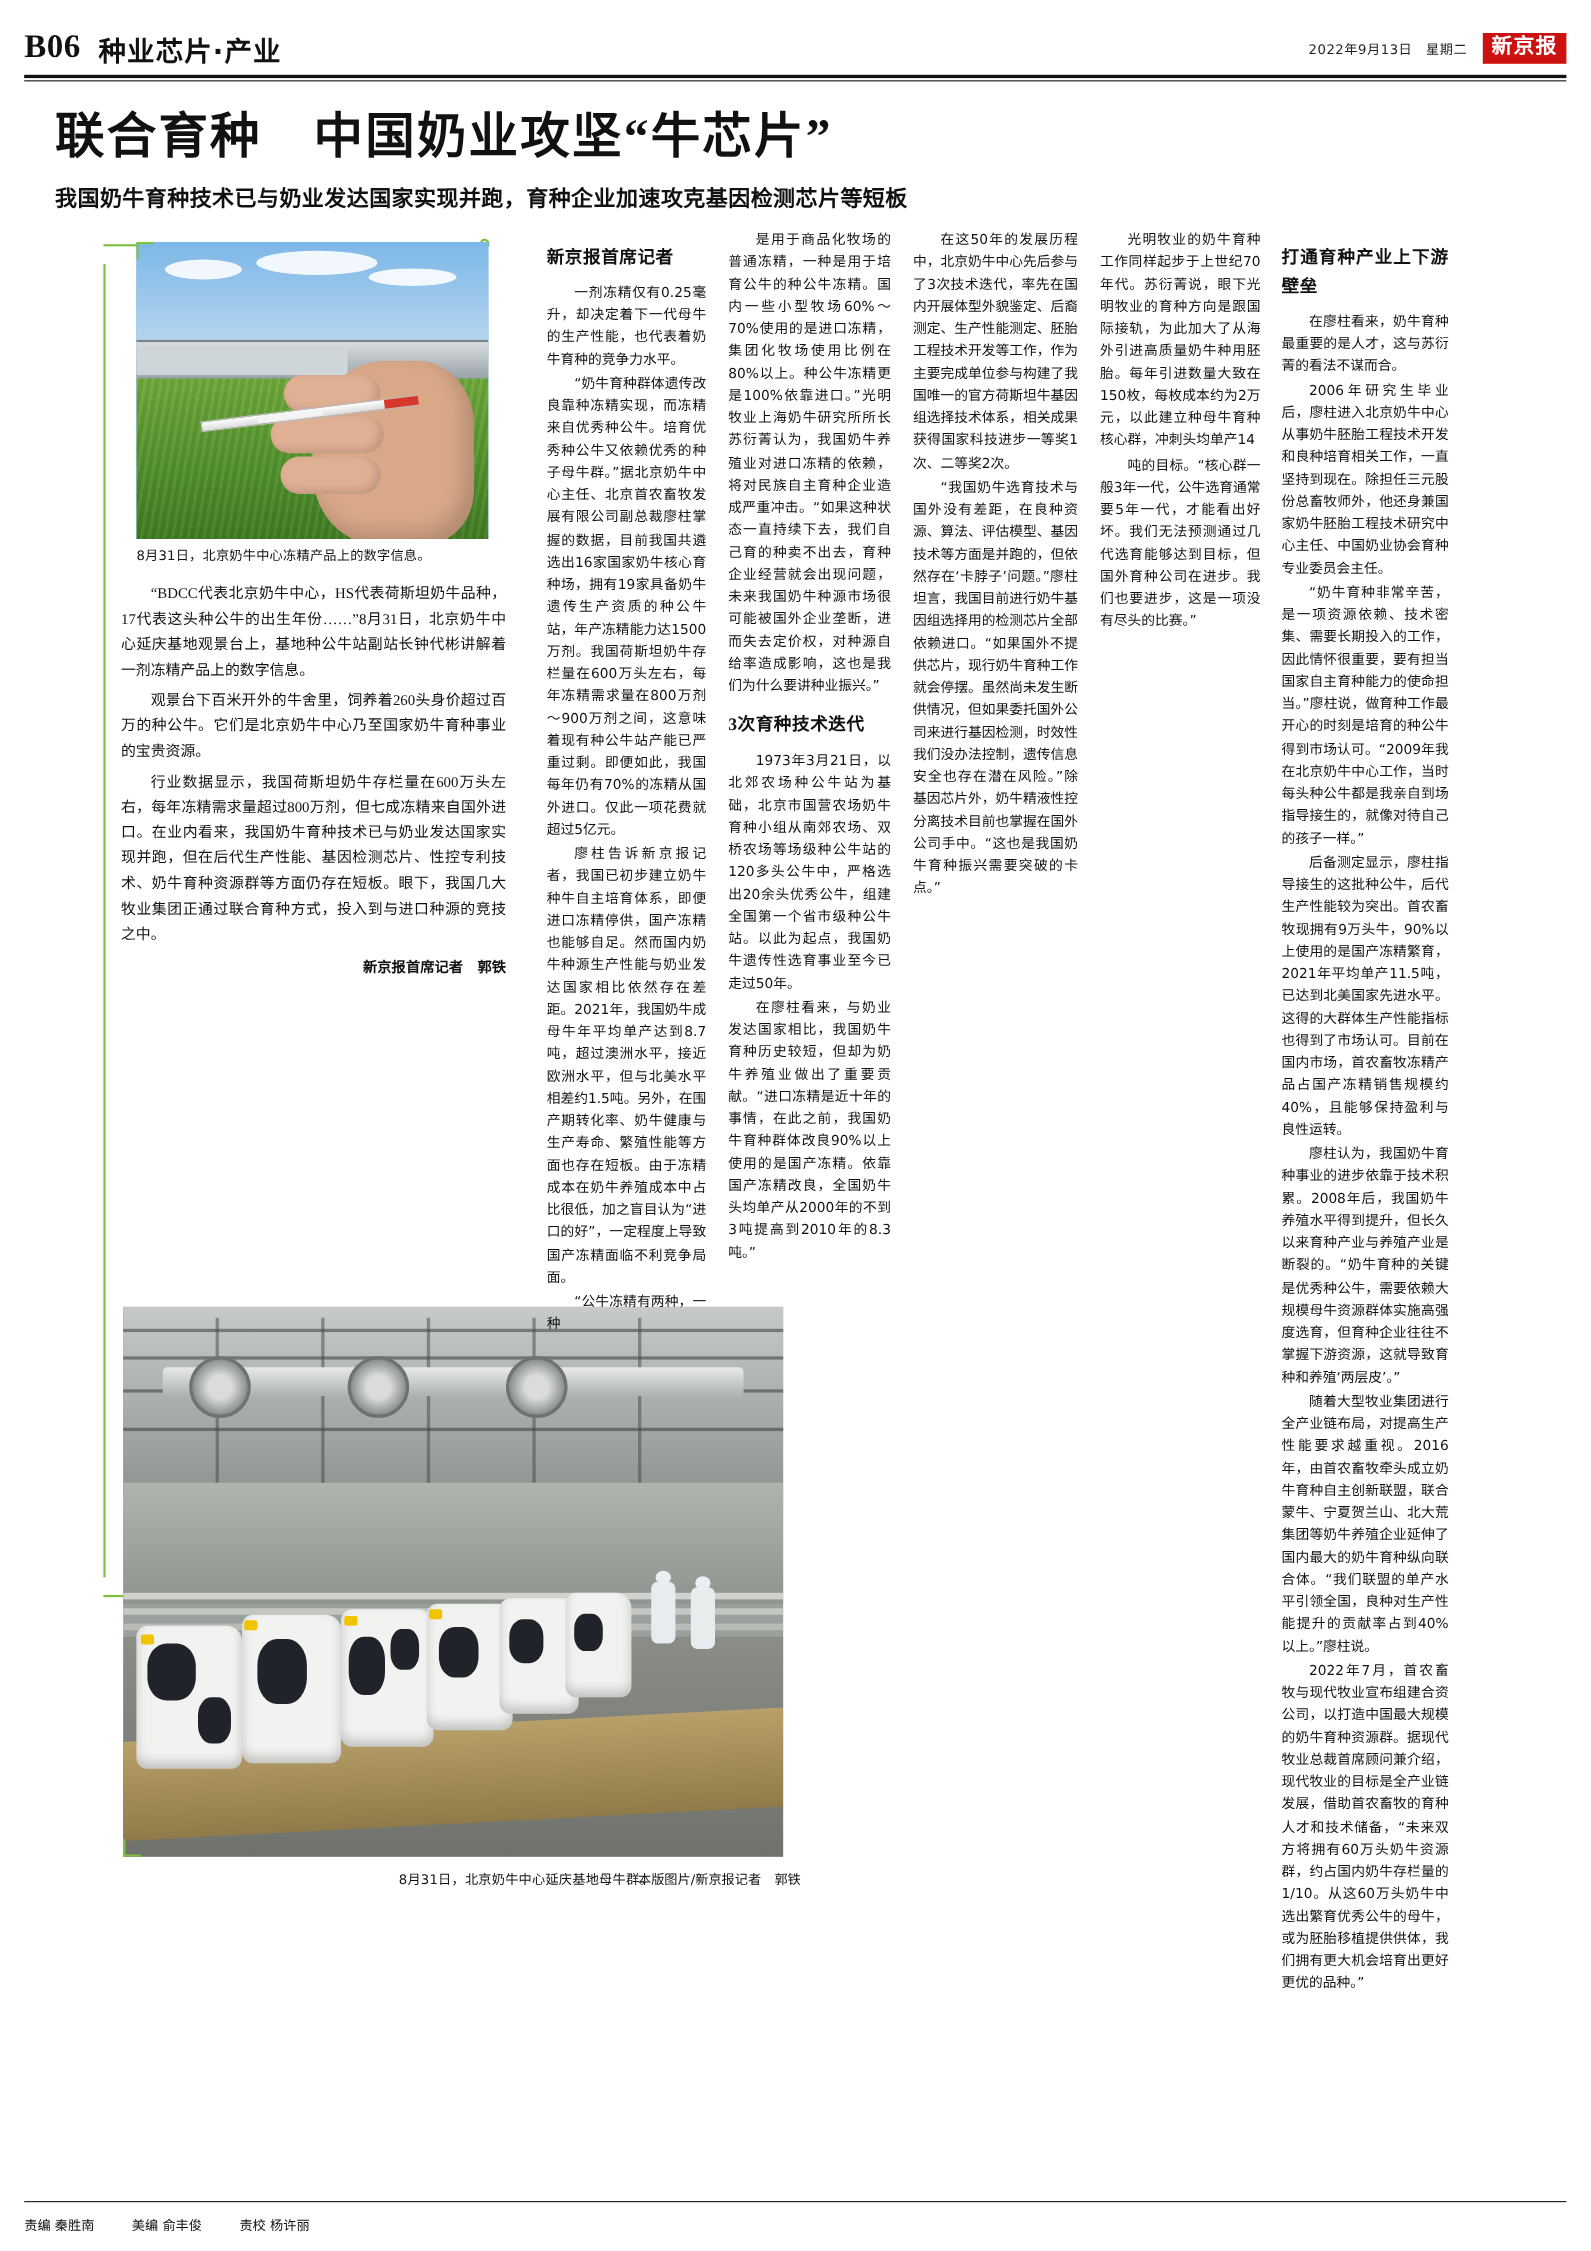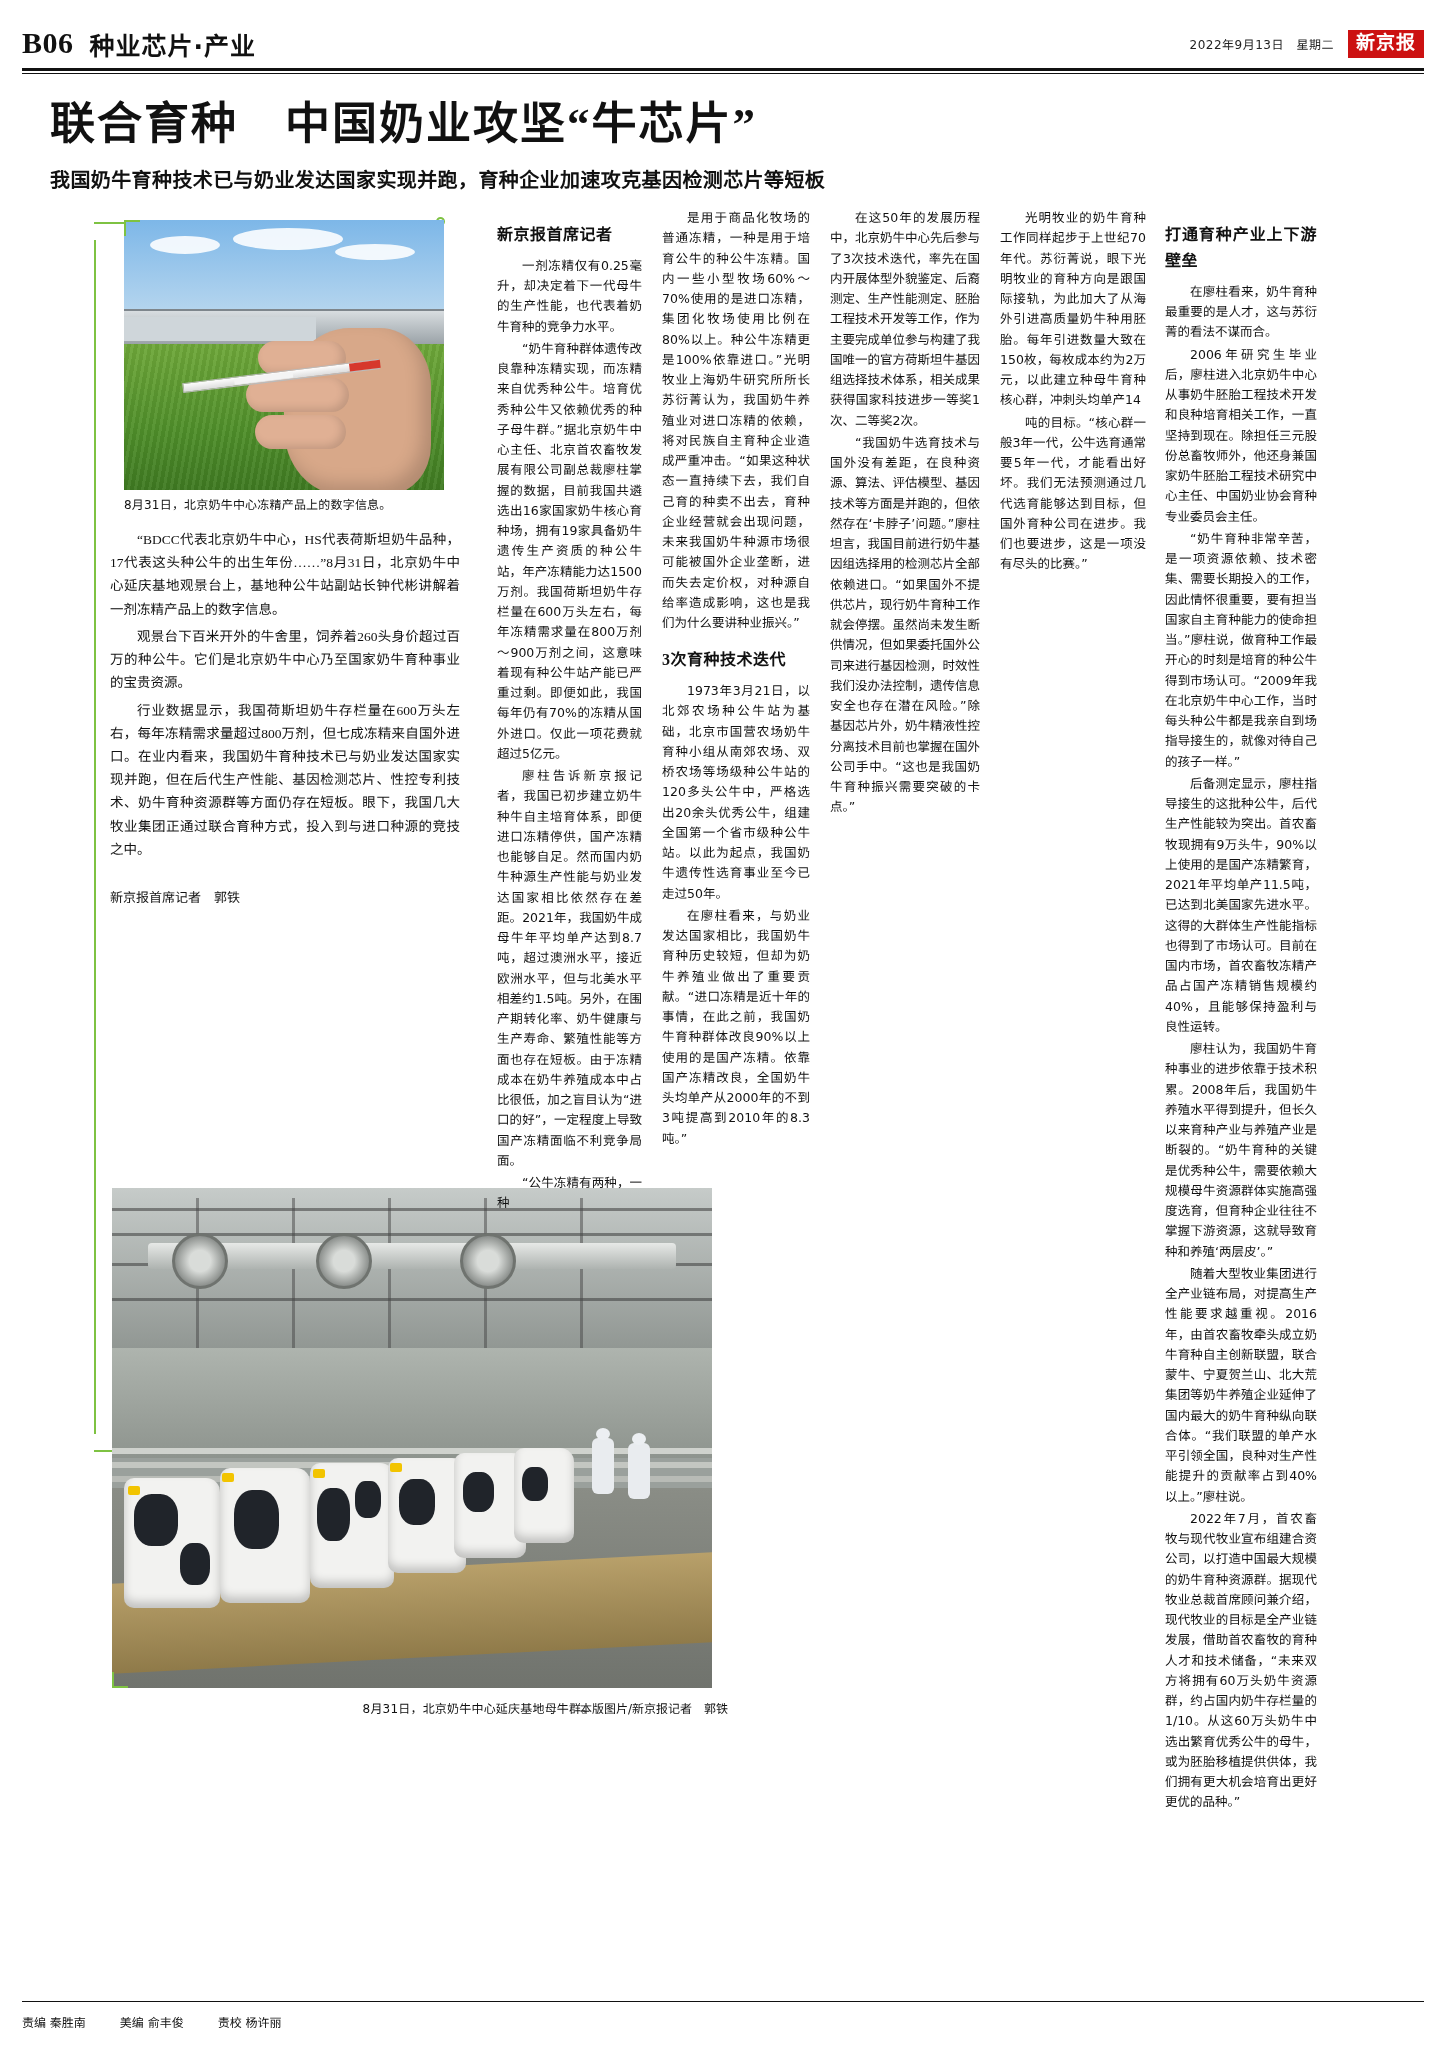--- a/index.html
+++ b/index.html
@@ -241,24 +241,24 @@
     left: 60px;
     top: 320px;
     width: 350px;
     font-size: 13.5px;
     line-height: 1.72;
     text-align: justify;
     font-family: "Liberation Serif", serif;
   }
   .lead-block p { margin: 0 0 4px 0; text-indent: 2em; }
   .byline {
-    margin-top: 26px;
-    text-align: left;
+    margin-top: 8px;
+    text-align: right;
     font-size: 13px;
-    font-weight: 400;
+    font-weight: 700;
   }
 
   
   .bracket {
     position: absolute;
     left: 44px;
     top: 14px;
     width: 346px;
     height: 1230px;
     pointer-events: none;

